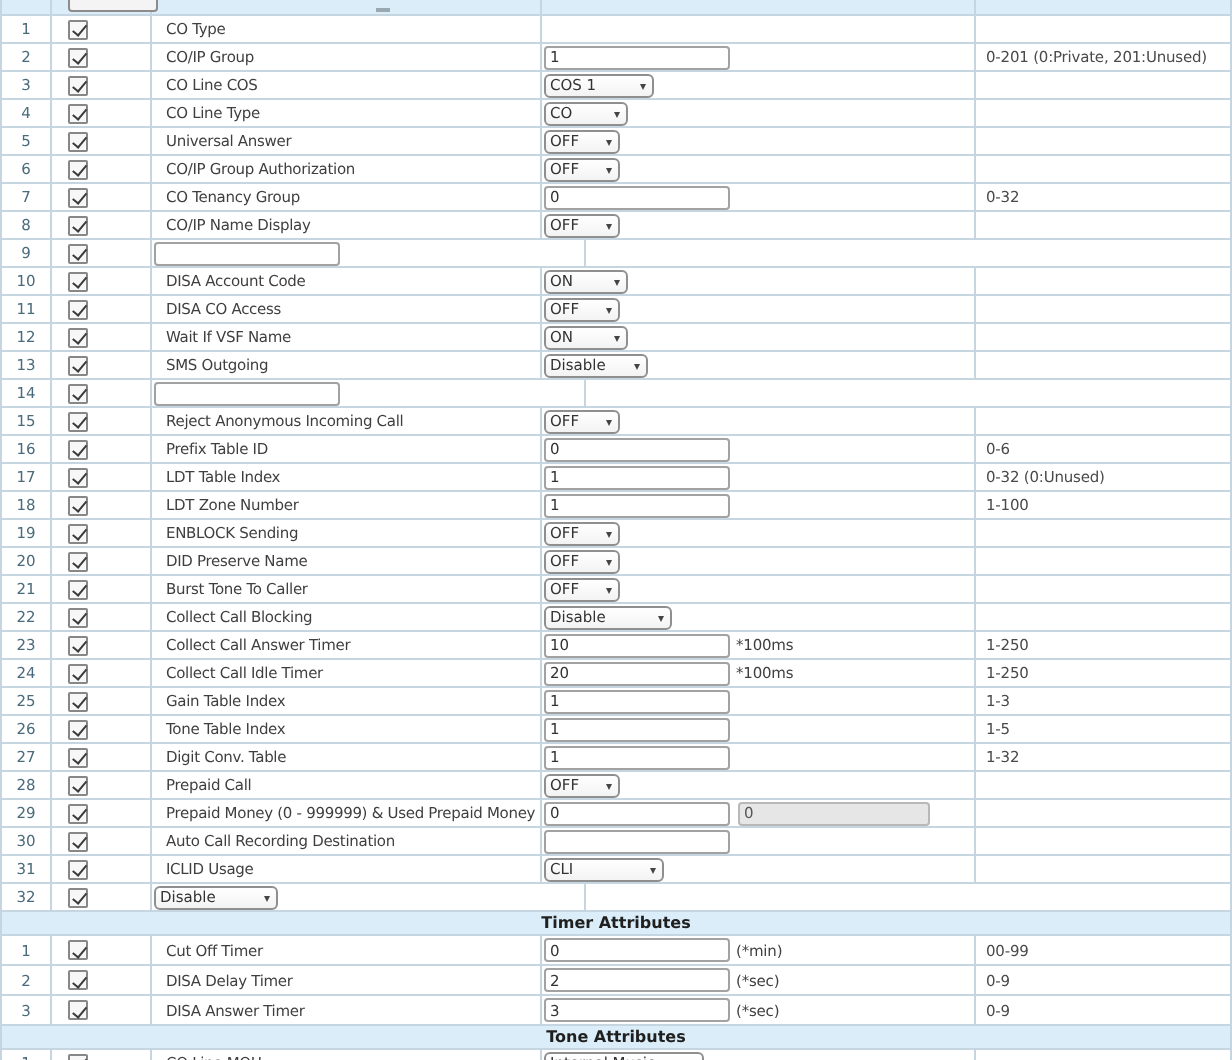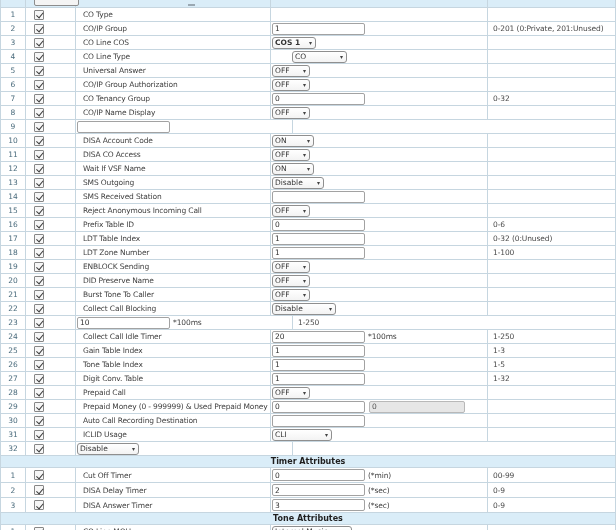--- a/index.html
+++ b/index.html
@@ -74,35 +74,35 @@
         </div>
         <div class="cell c5">0-201 (0:Private, 201:Unused)</div>
       </div>
       <div class="row">
         <div class="cell c1">3</div>
         <div class="cell c2">
           <input class="cb" type="checkbox" checked="" style="">
         </div>
         <div class="cell c3">CO Line COS</div>
         <div class="cell c4">
-          <span class="sel" style="width: 44px; font-weight: bold;">
+          <span class="sel" style="width: 55px;">
             <span class="seltxt">COS 1</span>
             <span class="arr"></span>
           </span>
         </div>
         <div class="cell c5"></div>
       </div>
       <div class="row">
         <div class="cell c1">4</div>
         <div class="cell c2">
           <input class="cb" type="checkbox" checked="" style="">
         </div>
         <div class="cell c3">CO Line Type</div>
         <div class="cell c4">
-          <span class="sel" style="width: 55px; margin-left: 20px;">
+          <span class="sel" style="width: 42px;">
             <span class="seltxt">CO</span>
             <span class="arr"></span>
           </span>
         </div>
         <div class="cell c5"></div>
       </div>
       <div class="row">
         <div class="cell c1">5</div>
         <div class="cell c2">
           <input class="cb" type="checkbox" checked="" style="">
@@ -218,21 +218,20 @@
             <span class="arr"></span>
           </span>
         </div>
         <div class="cell c5"></div>
       </div>
       <div class="row">
         <div class="cell c1">14</div>
         <div class="cell c2">
           <input class="cb" type="checkbox" checked="" style="">
         </div>
-        <div class="cell c3">SMS Received Station</div>
         <div class="cell c4">
           <input class="txt" type="text" value="" style="">
         </div>
         <div class="cell c5"></div>
       </div>
       <div class="row">
         <div class="cell c1">15</div>
         <div class="cell c2">
           <input class="cb" type="checkbox" checked="" style="">
         </div>
@@ -332,20 +331,21 @@
             <span class="arr"></span>
           </span>
         </div>
         <div class="cell c5"></div>
       </div>
       <div class="row">
         <div class="cell c1">23</div>
         <div class="cell c2">
           <input class="cb" type="checkbox" checked="" style="">
         </div>
+        <div class="cell c3">Collect Call Answer Timer</div>
         <div class="cell c4">
           <input class="txt" type="text" value="10" style="">
           <span class="unit">*100ms</span>
         </div>
         <div class="cell c5">1-250</div>
       </div>
       <div class="row">
         <div class="cell c1">24</div>
         <div class="cell c2">
           <input class="cb" type="checkbox" checked="" style="">

